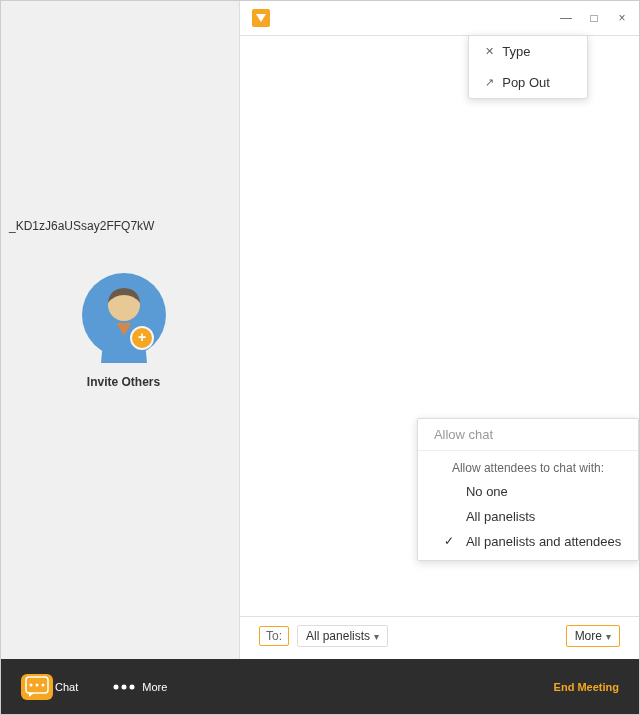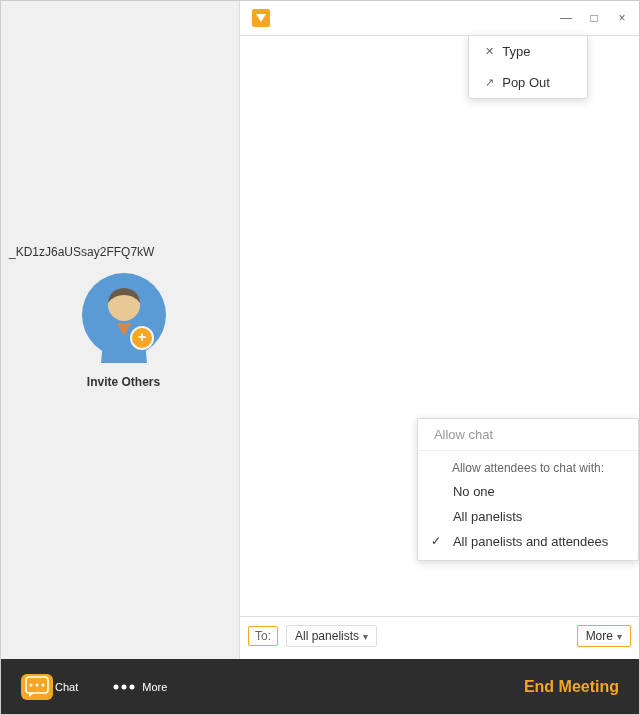--- a/index.html
+++ b/index.html
@@ -47,21 +47,21 @@
       font-size: 12px;
       color: #333;
       font-weight: 700;
       margin-top: 4px;
     }
 
     
     .bg-text {
       position: absolute;
       left: 0;
-      top: 244px;
+      top: 218px;
       font-size: 12px;
       color: #333;
       padding: 0 8px;
     }
 
     
     .chat-panel {
       position: absolute;
       right: 0;
       top: 0;
@@ -115,21 +115,21 @@
 
     
     .chat-body {
       flex: 1;
       background: #fff;
     }
 
     
     .chat-bottom {
       border-top: 1px solid #e0e0e0;
-      padding: 8px 8px;
+      padding: 8px 19px;
     }
 
     .chat-to-row {
       display: flex;
       align-items: center;
       gap: 8px;
       margin-bottom: 6px;
     }
 
     .to-label {
@@ -222,21 +222,21 @@
     }
 
     .toolbar-label {
       font-size: 11px;
       color: #fff;
     }
 
     .end-meeting-btn {
       margin-left: auto;
       color: #f5a623;
-      font-size: 16px;
+      font-size: 11px;
       font-weight: 600;
       cursor: pointer;
       background: transparent;
       border: none;
     }
 
     
     .panelists-dropdown {
       position: absolute;
       bottom: 148px;
@@ -289,21 +289,21 @@
       padding: 6px 0;
     }
 
     .more-dropdown-section-label {
       padding: 4px 34px;
       font-size: 12px;
       color: #666;
     }
 
     .more-dropdown-item {
-      padding: 5px 16px 5px 31px;
+      padding: 5px 16px 5px 44px;
       cursor: pointer;
       display: flex;
       gap: 8px;
       font-size: 13px;
       color: #333;
     }
 
     .more-check {
       width: 14px;
       font-size: 12px;

